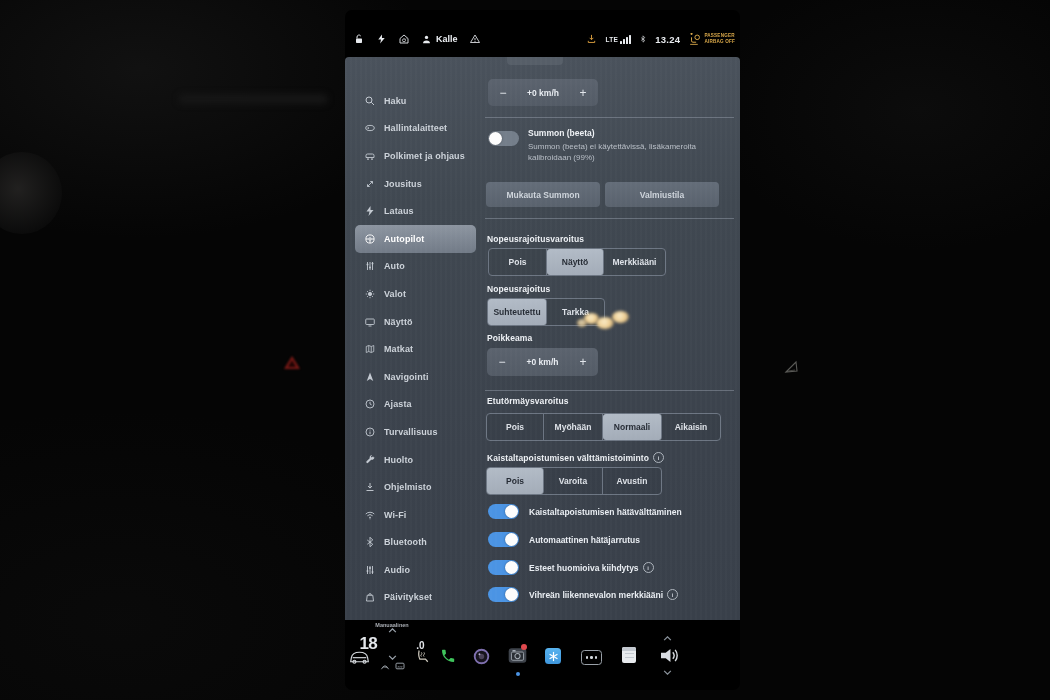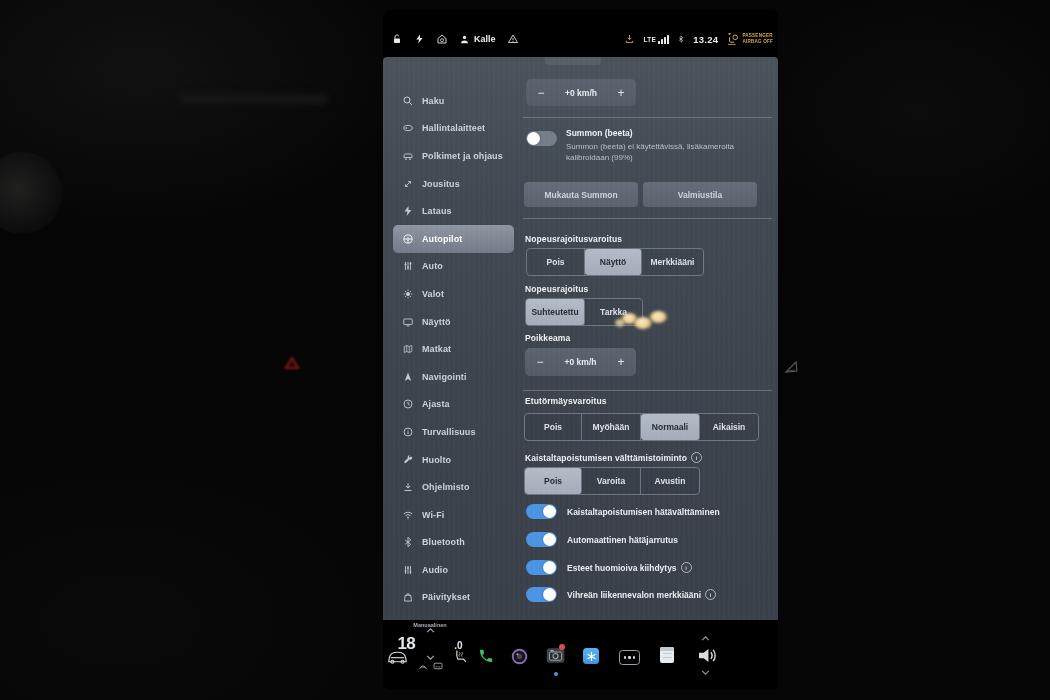--- a/index.html
+++ b/index.html
@@ -18,21 +18,21 @@
   #amb-knob{left:-18px;top:152px;width:80px;height:82px;border-radius:50%;
     background:radial-gradient(circle at 45% 45%, #262524, #0c0c0c 72%);opacity:.85;}
   #amb-dash-sliver{left:178px;top:94px;width:150px;height:10px;background:#161616;filter:blur(3px);border-radius:5px;}
   #hazard-triangle{left:284px;top:356px;width:0;height:0;
     border-left:8px solid transparent;border-right:8px solid transparent;
     border-bottom:13px solid rgba(158,32,28,.75);filter:blur(1px);}
   #hazard-triangle::after{content:"";position:absolute;left:-4px;top:4px;width:0;height:0;
     border-left:4px solid transparent;border-right:4px solid transparent;border-bottom:7px solid rgba(20,2,2,.9);}
   #amb-stalk{left:783px;top:358px;width:18px;height:18px;opacity:.8;}
   
-  #screen{position:absolute;left:345px;top:10px;width:395px;height:680px;background:#000;border-radius:7px;margin-left:38px;}
+  #screen{position:absolute;left:345px;top:10px;width:395px;height:680px;background:#000;border-radius:7px;}
   
   .sb{position:absolute;top:16px;height:26px;display:flex;align-items:center;color:#e7eaee;}
   #sb-left{left:8px;gap:11px;}
   #sb-right{right:5px;gap:8px;}
   .sb-ic{display:flex;align-items:center;}
   .sb-name{font-size:9px;font-weight:700;color:#eceff3;margin-left:4px;}
   #net-label{font-size:6.5px;font-weight:700;letter-spacing:.3px;}
   .bars{display:flex;align-items:flex-end;gap:1px;height:10px;}
   .bars i{display:block;width:2px;background:#e8ebef;border-radius:.5px;}
   #sb-time{font-size:9.5px;font-weight:700;letter-spacing:.3px;}

